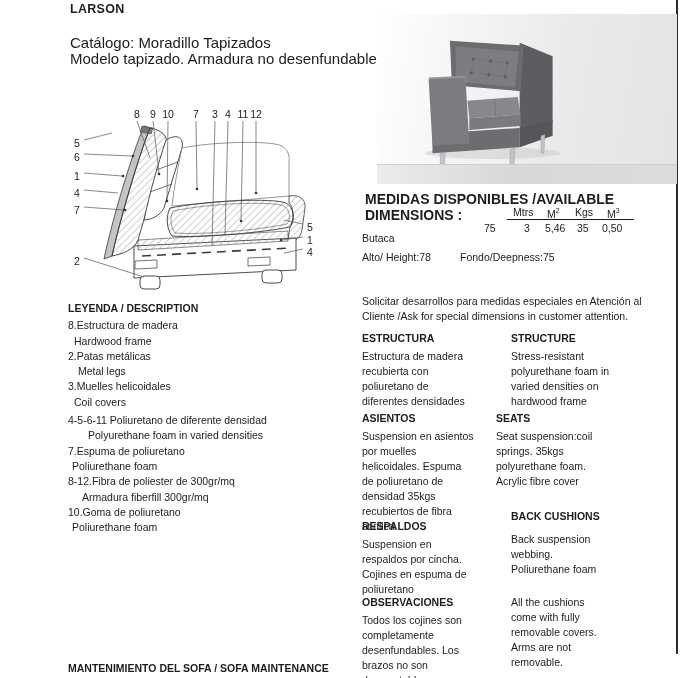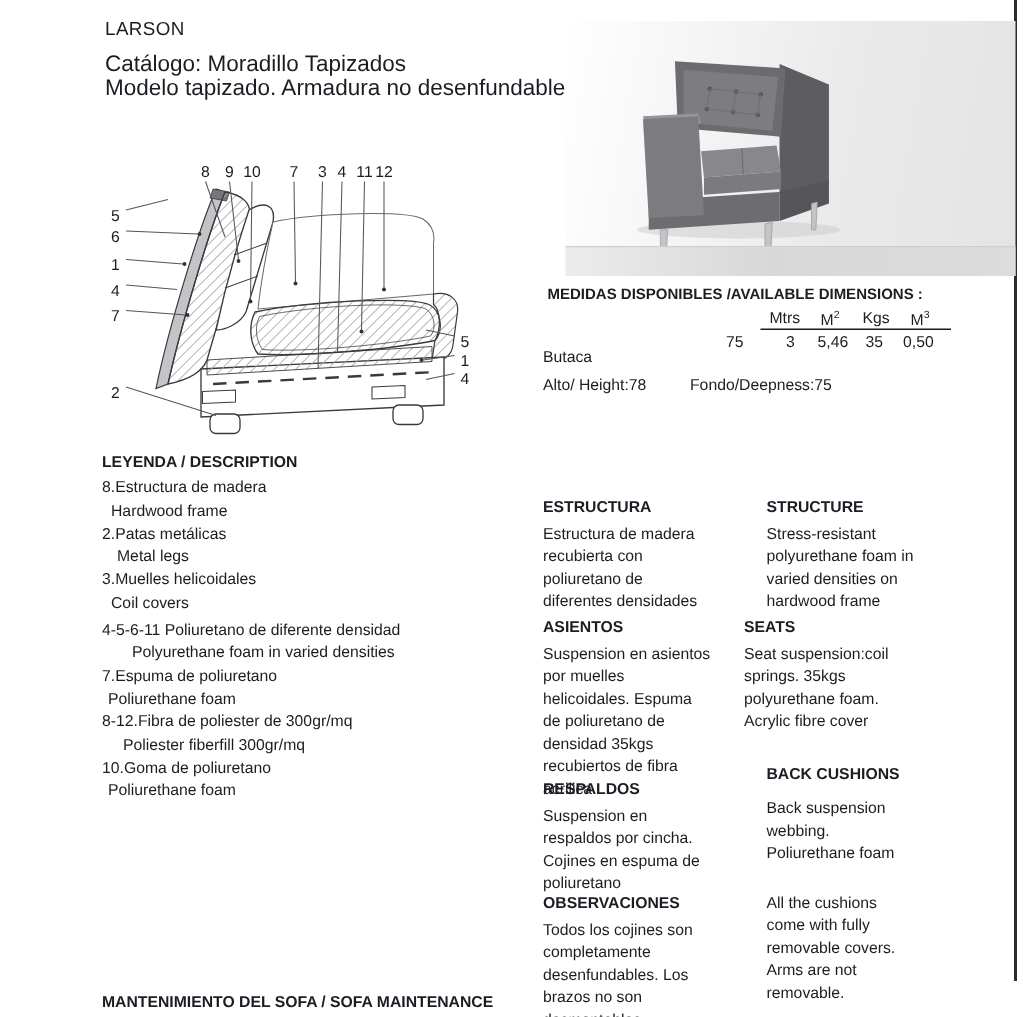--- a/index.html
+++ b/index.html
@@ -2,40 +2,40 @@
 <html><head>
 <meta charset="utf-8">
 <style>
   * { margin:0; padding:0; box-sizing:border-box; }
   html,body { width:682px; height:678px; background:#ffffff; }
   body { font-family:"Liberation Sans", sans-serif; color:#1c1c22; }
   .page { position:relative; width:682px; height:678px; background:#fff; overflow:hidden; }
   .abs { position:absolute; }
   .t { font-size:10.5px; line-height:13px; }
   .pre { white-space:pre-line; }
-  .doc-title { left:70px; top:12px; font-size:12.5px; font-weight:normal; letter-spacing:.3px; }
+  .doc-title { left:70px; top:2px; font-size:12.5px; font-weight:bold; letter-spacing:.3px; }
   .meta-line { font-size:15px; }
   .right-rule { left:676px; top:0; width:1.5px; height:654px; background:#2b2b30; }
   .hrule { height:1px; background:#1c1c22; }
 
   
   .photo { left:377px; top:14px; width:300px; height:170px;
            background:linear-gradient(100deg,#ffffff 0%,#f6f6f6 25%,#eaeaea 60%,#e4e4e4 100%); }
   .photo-floor { position:absolute; left:0; right:0; bottom:0; height:20px;
                  background:linear-gradient(90deg,#ececec 0%,#d8d8d8 45%,#dcdcdc 100%);
                  border-top:1px solid #cfcfcf; }
   .chair { position:absolute; left:40px; top:12px; width:155px; height:138px; }
 
   
   .diagram { left:60px; top:100px; width:275px; height:195px; }
   .diagram text { font:10.5px "Liberation Sans", sans-serif; fill:#1c1c22; }
   .diagram .lead { stroke:#55555a; stroke-width:.7; fill:none; }
 
   
-  .sec-title { font-size:10px; font-weight:bold; }
+  .sec-title { font-size:14px; font-weight:bold; }
 
   
   .legend { left:68px; top:301px; width:270px; font-size:10.5px; }
   .legend-title { font-weight:bold; line-height:15.3px; margin-bottom:2px; }
   .lg-line { line-height:15.3px; }
 
   
   .spec { font-size:10.5px; }
   .spec.es { width:132px; }
   .spec.en { width:160px; }
@@ -192,35 +192,37 @@
   <span class="abs t" style="left:607px;top:204px"><span>M</span><sup class="sup">3</sup></span>
   <div class="abs hrule" style="left:507px;top:219px;width:127px"></div>
   <span class="abs t" style="left:362px;top:232px">Butaca</span>
   <span class="abs t" style="left:484px;top:222px">75</span>
   <span class="abs t" style="left:524px;top:222px">3</span>
   <span class="abs t" style="left:545px;top:222px">5,46</span>
   <span class="abs t" style="left:577px;top:222px">35</span>
   <span class="abs t" style="left:602px;top:222px">0,50</span>
   <span class="abs t" style="left:362px;top:251px">Alto/ Height:78</span>
   <span class="abs t" style="left:460px;top:251px">Fondo/Deepness:75</span>
+  <div class="abs t pre" style="left:362px;top:294px;width:314px;line-height:15px">Solicitar desarrollos para medidas especiales en Atención al
+Cliente /Ask for special dimensions in customer attention.</div>
 
   <div class="abs legend">
     <div class="legend-title">LEYENDA / DESCRIPTION</div>
     <div class="lg-line">8.Estructura de madera</div>
     <div class="lg-line" style="padding-left:6px">Hardwood frame</div>
     <div class="lg-line">2.Patas metálicas</div>
     <div class="lg-line" style="padding-left:10px">Metal legs</div>
     <div class="lg-line">3.Muelles helicoidales</div>
     <div class="lg-line" style="padding-left:6px">Coil covers</div>
     <div class="lg-line" style="margin-top:3px">4-5-6-11 Poliuretano de diferente densidad</div>
     <div class="lg-line" style="padding-left:20px">Polyurethane foam in varied densities</div>
     <div class="lg-line">7.Espuma de poliuretano</div>
     <div class="lg-line" style="padding-left:4px">Poliurethane foam</div>
     <div class="lg-line">8-12.Fibra de poliester de 300gr/mq</div>
-    <div class="lg-line" style="padding-left:14px">Poliester fiberfill 300gr/mq</div>
+    <div class="lg-line" style="padding-left:14px">Armadura fiberfill 300gr/mq</div>
     <div class="lg-line">10.Goma de poliuretano</div>
     <div class="lg-line" style="padding-left:4px">Poliurethane foam</div>
   </div>
 
   <div class="abs spec es" style="left:362px;top:331px">
     <div class="spec-title">ESTRUCTURA</div>
     <div class="spec-body pre">Estructura de madera
 recubierta con
 poliuretano de
 diferentes densidades</div>

